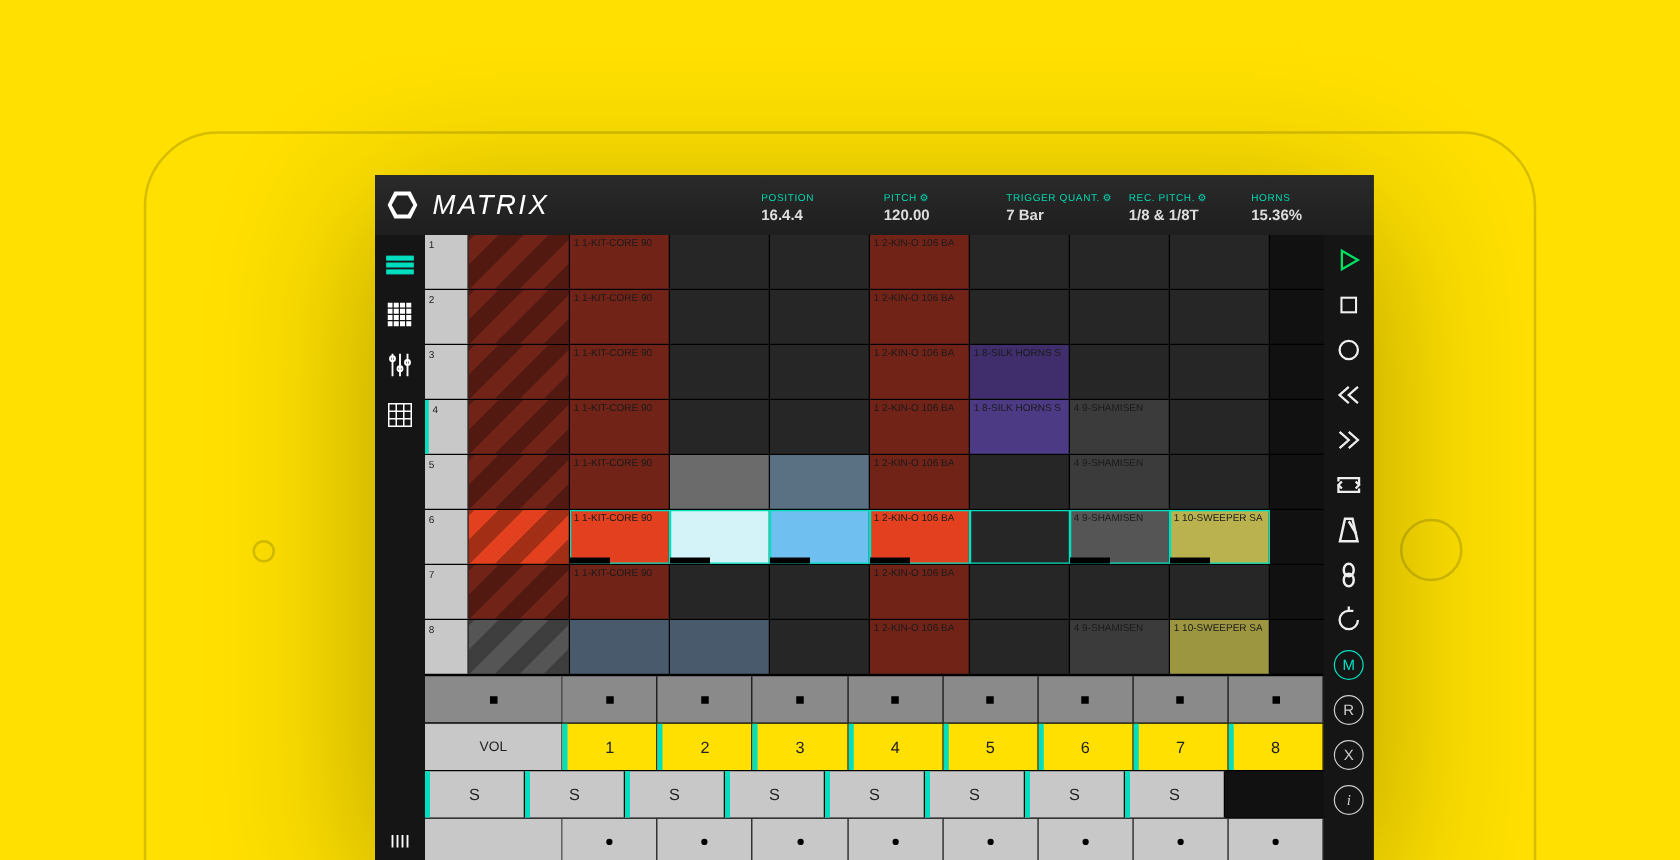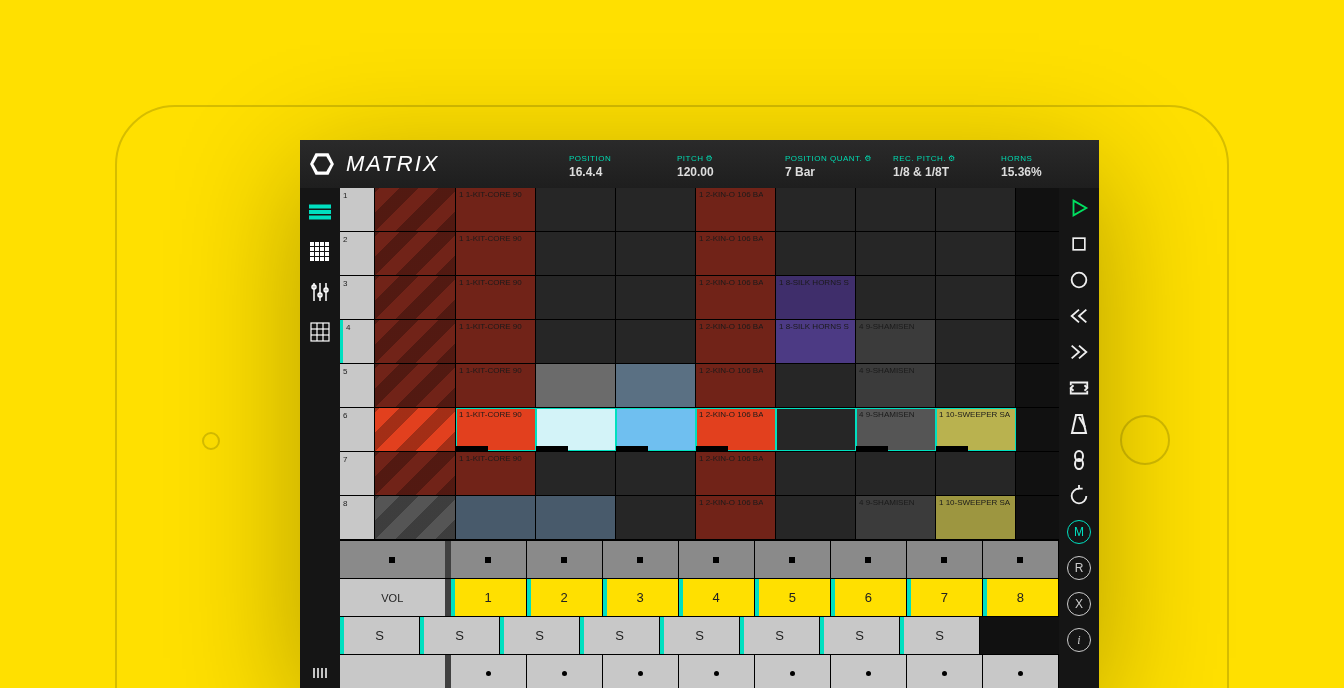--- a/index.html
+++ b/index.html
@@ -60,21 +60,21 @@
     display:flex;align-items:center;justify-content:center;
   }
   .title {
     color: #fff;
     font-size: 22px;
     font-weight: 300;
     letter-spacing: 2px;
     font-style: italic;
     flex: 0 0 170px;
   }
-  .readouts { display:flex; gap:18px; margin-left:auto; }
+  .readouts { display:flex; gap:8px; margin-left:auto; }
   .readout { min-width: 90px; margin-top:4px; }
   .readout .lbl { color:#00d9b0; font-size:8px; letter-spacing:0.5px; }
   .readout .lbl .gear { font-size:8px; margin-left:2px; }
   .readout .val { color:#ddd; font-size:12px; margin-top:2px;font-weight:bold; }
 
   
   .body { flex:1; display:flex; min-height:0; }
   .left-rail {
     width:40px; background:#151515;
     display:flex; flex-direction:column; align-items:center;
@@ -122,21 +122,21 @@
   .c-purple2 { background:#4c3a84; }
   .c-dgrey   { background:#333; }
   .c-dgrey2  { background:#3b3b3b; }
   .c-olive   { background:#b9b24f; }
   .c-olive2  { background:#9d9640; }
   .c-black   { background:#111; }
 
   
   .footer { display:flex; flex-direction:column; }
   .frow { height:38px; display:flex; border-top:1px solid #000; }
-  .frow .lbl-cell { width:116px; background:#c8c8c8; display:flex;align-items:center;justify-content:center;color:#222;font-size:11px; border-right:6px solid #404040; }
+  .frow .lbl-cell { width:116px; background:#c8c8c8; display:flex;align-items:center;justify-content:center;color:#222;font-size:11px; border-right:1px solid #404040; }
   .frow .cell { width:80px; border-right:1px solid #000; display:flex;align-items:center;justify-content:center; position:relative; }
   .stop-row .cell { background:#8a8a8a; }
   .stop-row .cell .sq { width:6px;height:6px;background:#000; }
   .vol-row .cell { background:#ffe000; color:#222; font-size:13px; font-weight:500; }
   .vol-row .cell .bar { position:absolute; left:0; top:0; bottom:0; width:4px; background:#00e0c0; }
   .pan-row .cell { background:#c8c8c8; color:#222; font-size:13px; }
   .pan-row .cell .bar { position:absolute; left:0; top:0; bottom:0; width:4px; background:#00e0c0; }
   .dot-row .cell { background:#c8c8c8; }
   .dot-row .cell .dot { width:5px;height:5px;background:#000;border-radius:50%; }
   .stop-row .lbl-cell { background:#8a8a8a; }
@@ -180,21 +180,21 @@
     <div class="readouts">
       <div class="readout">
         <div class="lbl"><span>POSITION</span></div>
         <div class="val">16.4.4</div>
       </div>
       <div class="readout">
         <div class="lbl"><span>PITCH</span><span class="gear">⚙</span></div>
         <div class="val">120.00</div>
       </div>
       <div class="readout">
-        <div class="lbl"><span>POSITION QUANT.</span><span class="gear">⚙</span></div>
+        <div class="lbl"><span>TRIGGER QUANT.</span><span class="gear">⚙</span></div>
         <div class="val">7 Bar</div>
       </div>
       <div class="readout">
         <div class="lbl"><span>REC. PITCH.</span><span class="gear">⚙</span></div>
         <div class="val">1/8 &amp; 1/8T</div>
       </div>
       <div class="readout">
         <div class="lbl"><span>HORNS</span></div>
         <div class="val">15.36%</div>
       </div>

